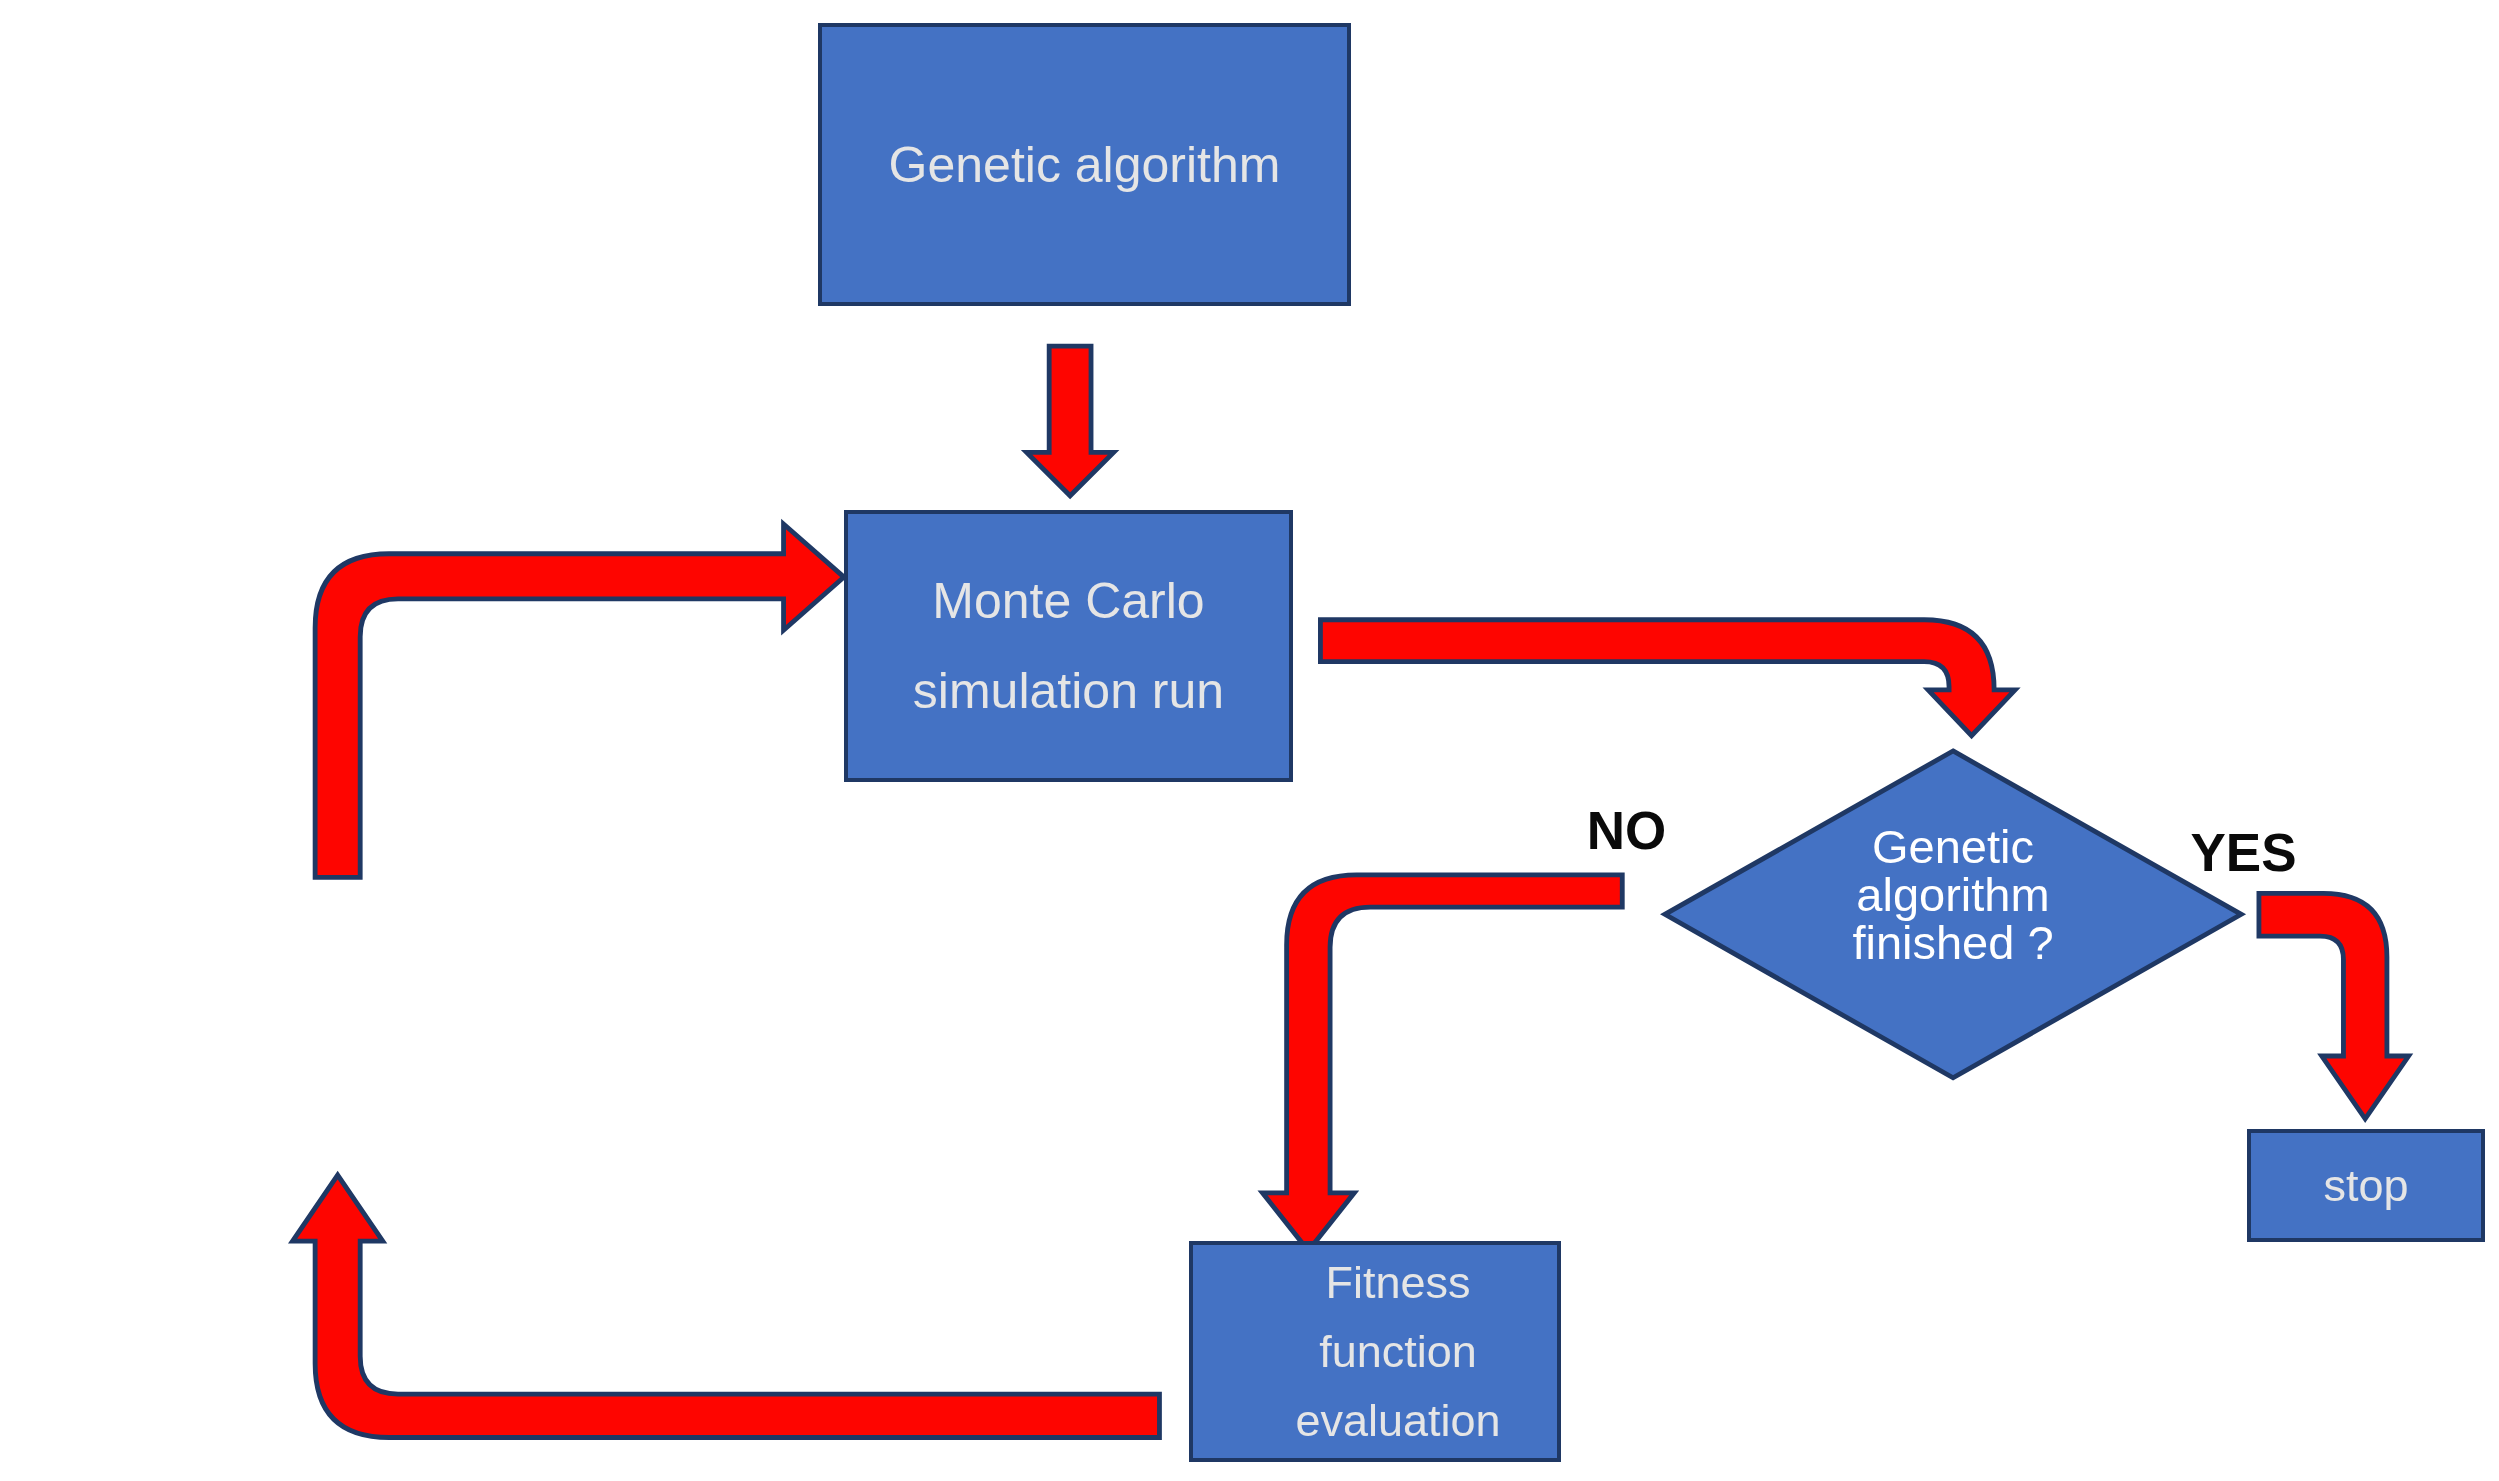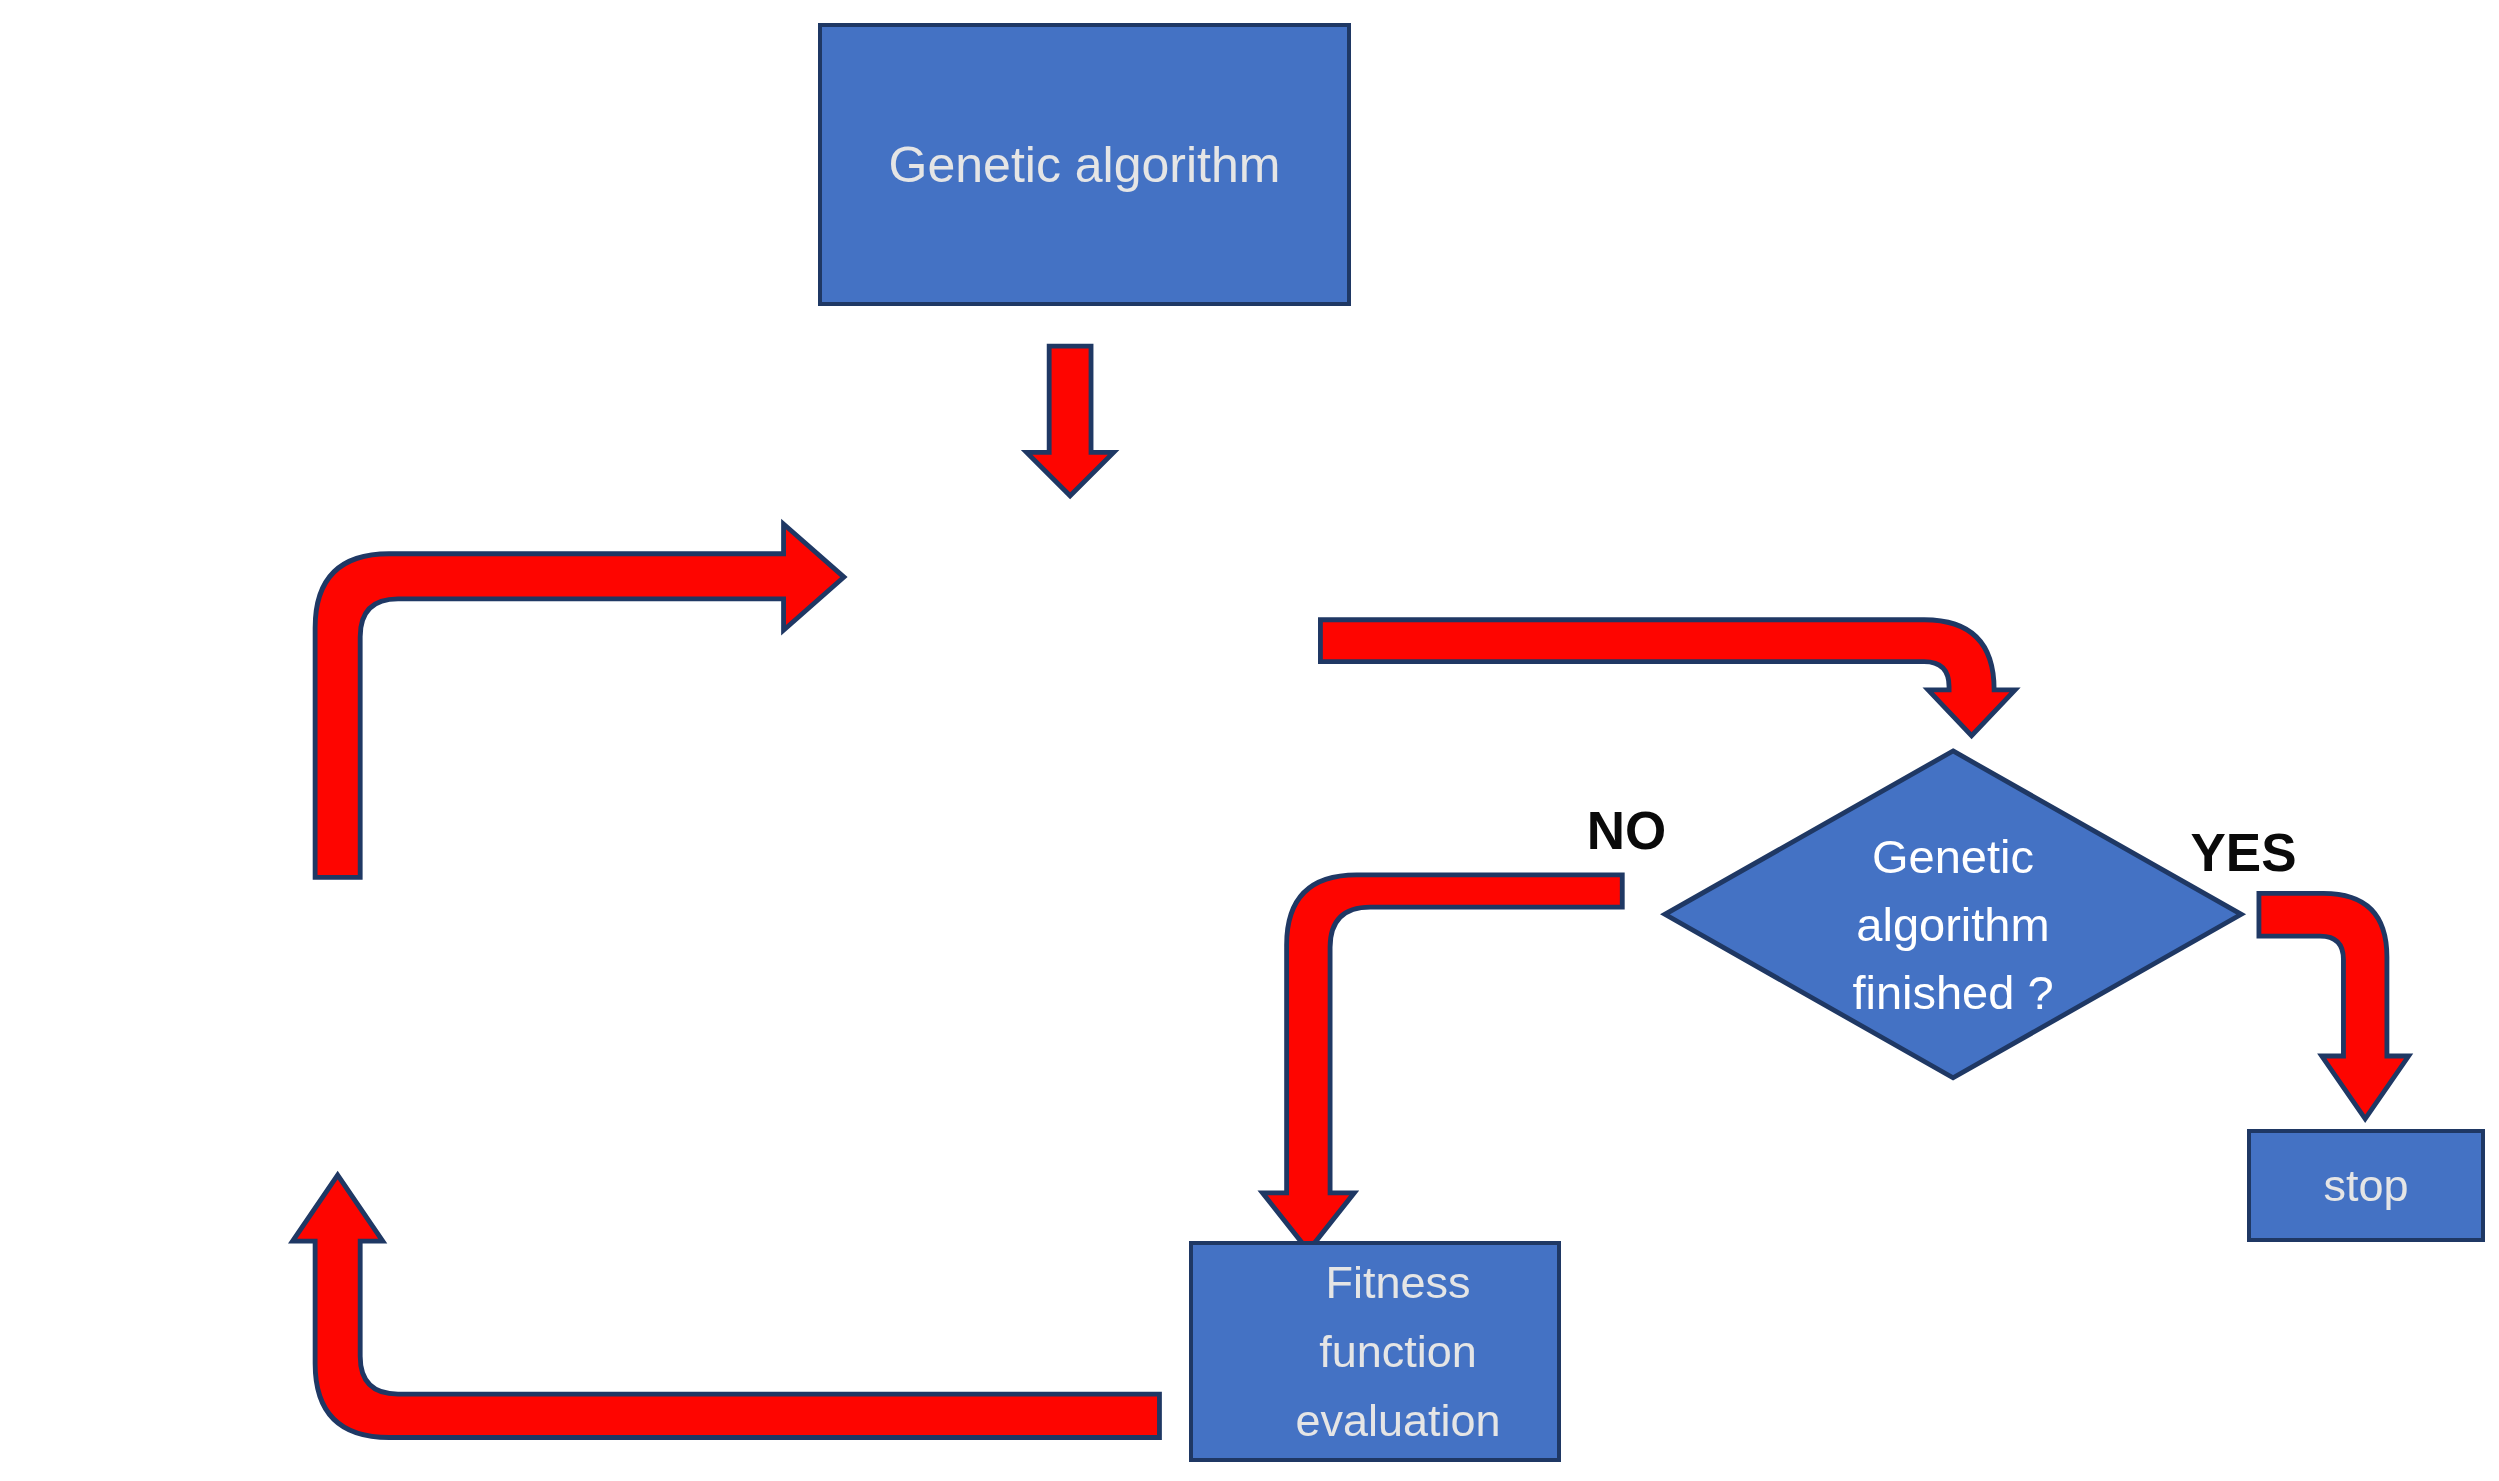--- a/index.html
+++ b/index.html
@@ -51,21 +51,21 @@
   #node-fitness{ left: 1189px; top: 1241px; width: 372px; height: 221px; font-size: 45px; line-height: 69px; padding-left: 46px; }
   #node-stop   { left: 2247px; top: 1129px; width: 238px; height: 113px; font-size: 45px; line-height: 50px; }
   #decision-text {
     position: absolute;
     left: 1792px;
     top: 823px;
     width: 322px;
     text-align: center;
     color: #ffffff;
     font-size: 47px;
-    line-height: 68px;
+    line-height: 48px;
   }
   .flow-label {
     position: absolute;
     color: #0a0a0a;
     font-size: 53px;
     font-weight: bold;
     width: 161px;
     text-align: center;
     line-height: 56px;
   }
@@ -91,20 +91,24 @@
 
     <path class="arrow" d="M 1440,1732 L 494,1732 Q 447,1732 447,1685 L 447,1542 L 475,1542 L 419,1460 L 363,1542 L 391,1542 L 391,1694 Q 391,1786 483,1786 L 1440,1786 Z"></path>
 
     <polygon class="diamond-shape" points="2426,933 2784,1136 2426,1339 2068,1136"></polygon>
   </svg>
 
   <div class="node" id="node-init">
     <span class="ln">Genetic algorithm</span>
   </div>
 
+  <div class="node" id="node-mc">
+    <span class="ln">Monte Carlo</span>
+    <span class="ln">simulation run</span>
+  </div>
 
   <div id="decision-text">
     <span class="ln">Genetic</span>
     <span class="ln">algorithm</span>
     <span class="ln">finished ?</span>
   </div>
 
 
   <div class="node" id="node-fitness">
     <span class="ln">Fitness</span>

